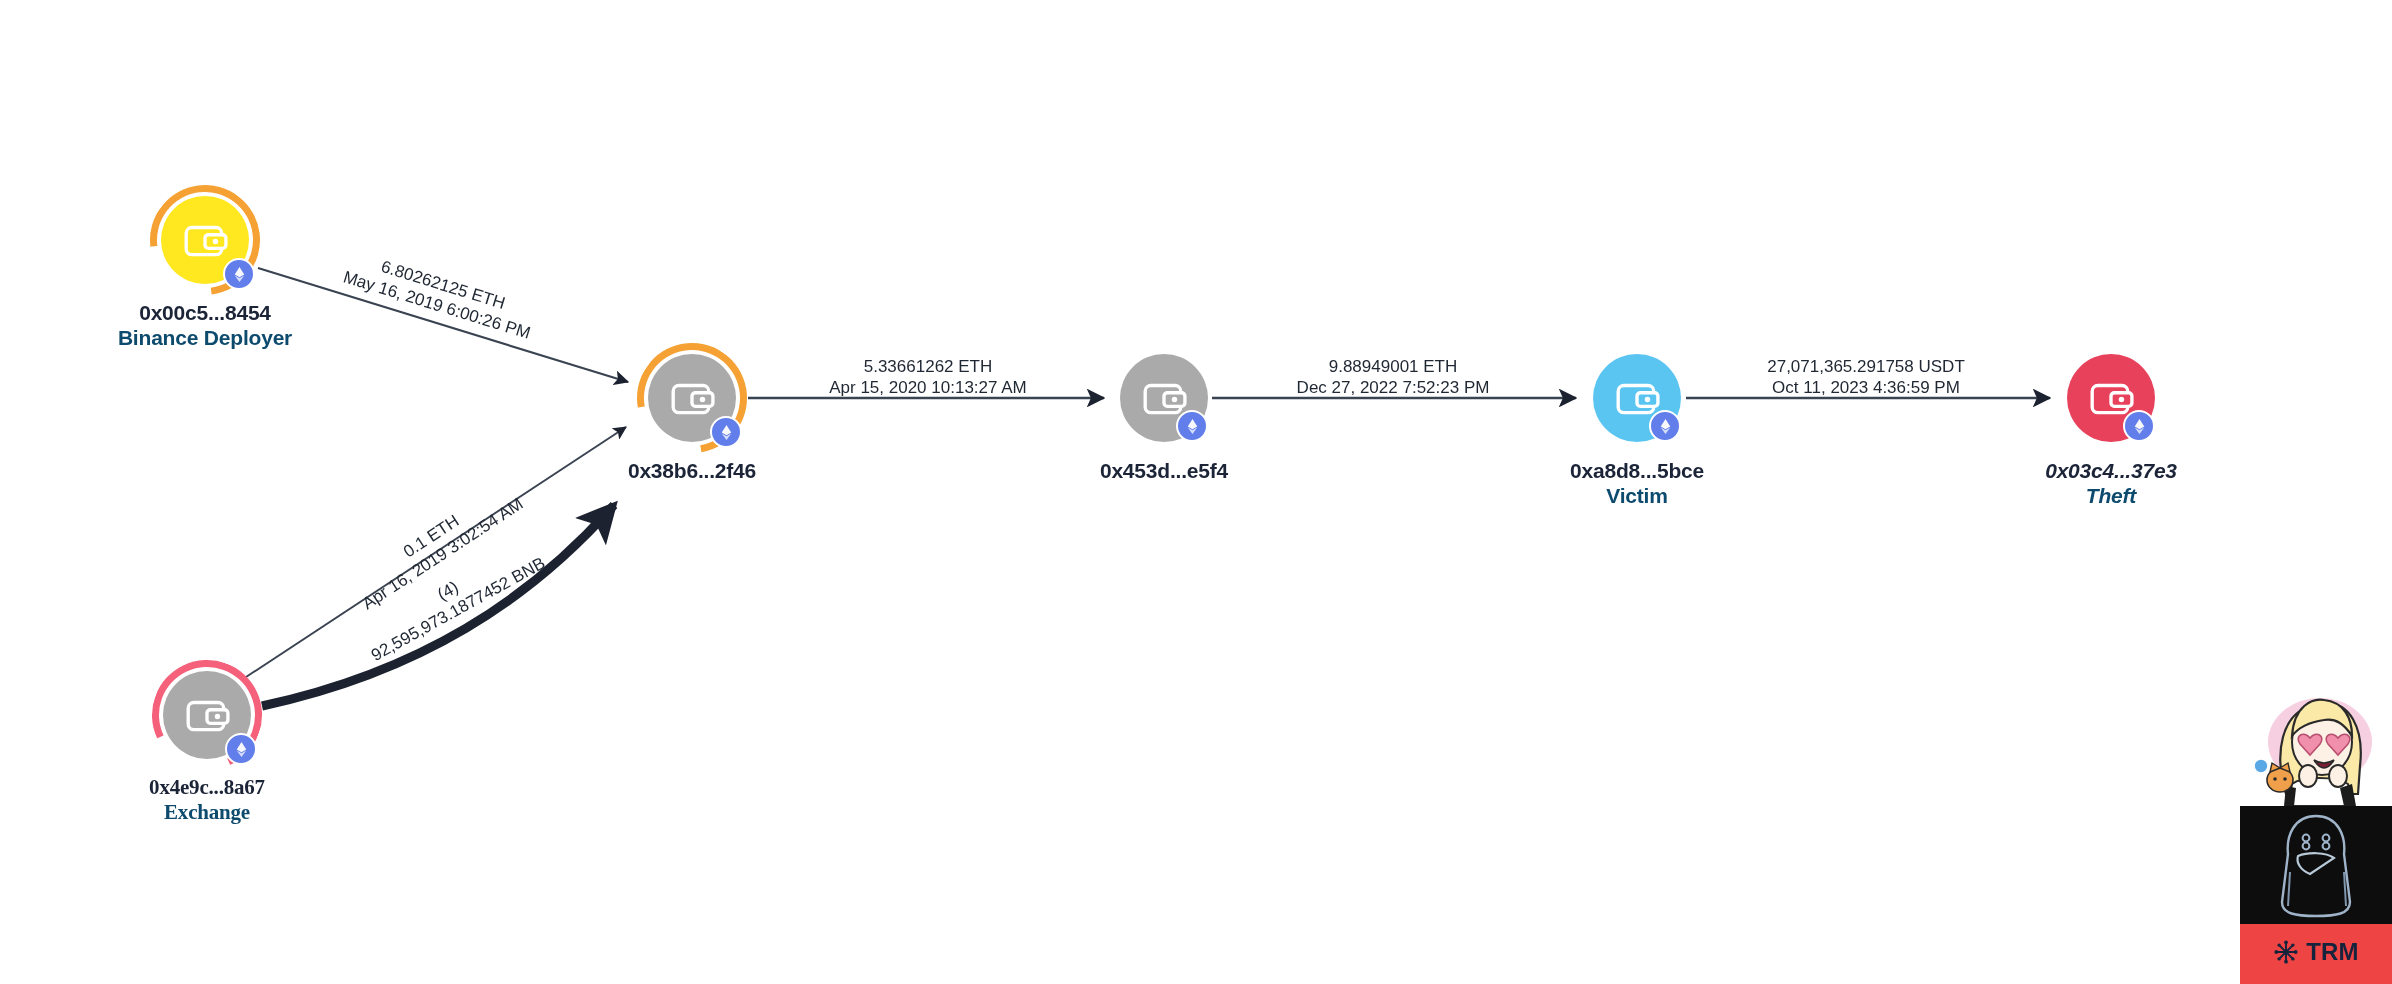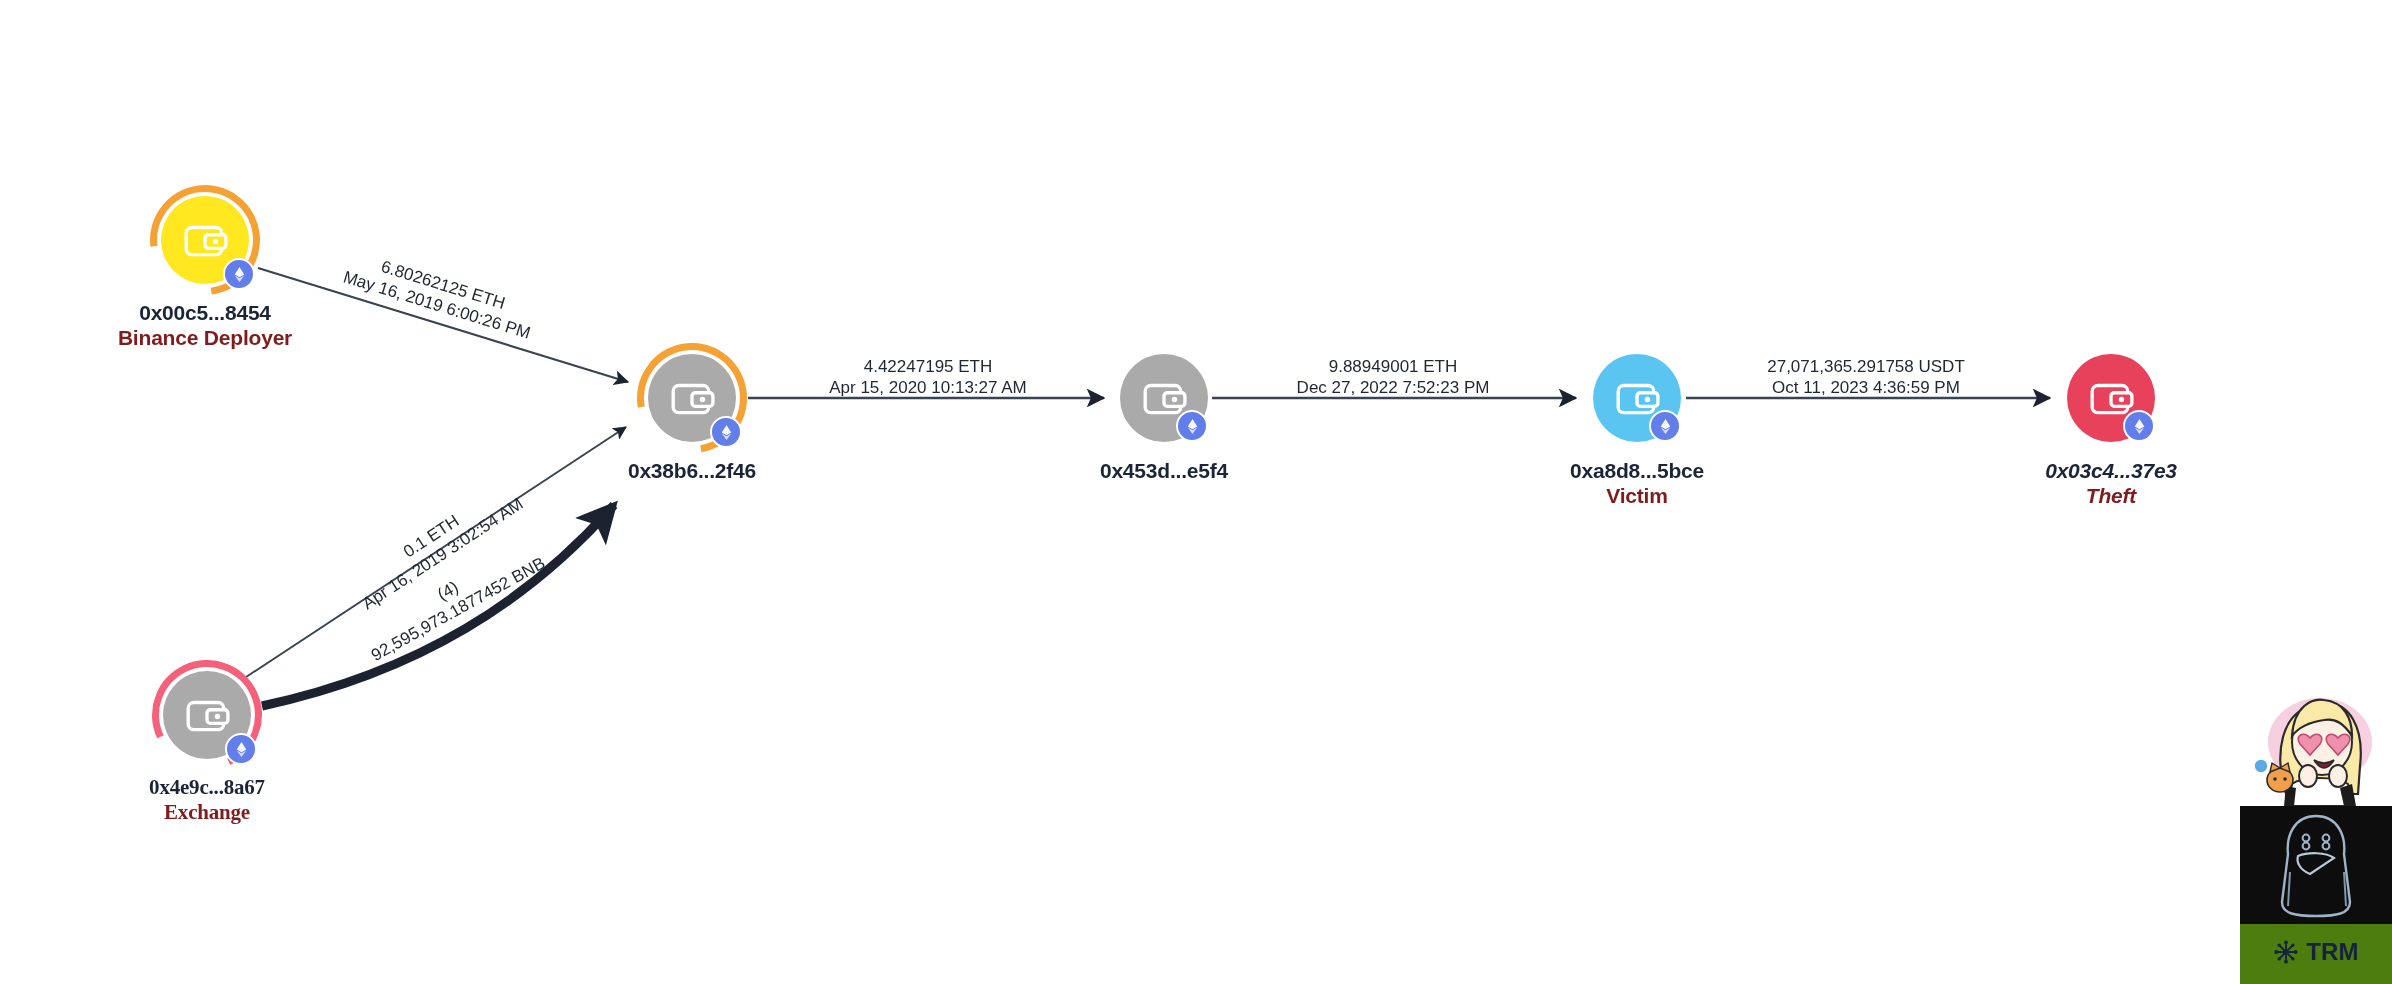--- a/index.html
+++ b/index.html
@@ -85,21 +85,21 @@
     font-weight: bold;
     font-size: 21px;
     line-height: 25px;
     letter-spacing: -0.2px;
   }
   .node-sublabel {
     display: block;
     font-weight: bold;
     font-size: 21px;
     line-height: 25px;
-    color: #7f1d1d;
+    color: #0c4a6e;
   }
 
   .edge-label {
     position: absolute;
     white-space: nowrap;
     color: #1f2733;
     font-size: 17px;
     line-height: 21px;
     text-align: center;
     transform-origin: center center;
@@ -121,21 +121,21 @@
     overflow: hidden;
   }
   .art-avatar { background: #ffffff; }
   .art-penguin { background: #0d0d0d; height: 118px; }
   .brand-row {
     display: flex;
     align-items: center;
     justify-content: center;
     gap: 7px;
     padding: 14px 0 18px 0;
-    background: #4d7c0f;
+    background: #ef4444;
   }
   .brand-text {
     font-size: 24px;
     font-weight: bold;
     letter-spacing: 0.2px;
     color: #16233d;
   }
 </style>
 </head>
 <body>
@@ -162,21 +162,21 @@
 
   <path d="M 262 706 C 420 672 530 600 614 505" fill="none" stroke="#1c2230" stroke-width="9" marker-end="url(#arrow-thick)"></path>
 </svg>
 
 <div class="edge-label" style="left:440px; top:295px; transform: translate(-50%,-50%) rotate(17.1deg);">
   <span class="l1">6.80262125 ETH</span>
   <span class="l2">May 16, 2019 6:00:26 PM</span>
 </div>
 
 <div class="edge-label" style="left:928px; top:377px; transform: translate(-50%,-50%);">
-  <span class="l1">4.42247195 ETH</span>
+  <span class="l1">5.33661262 ETH</span>
   <span class="l2">Apr 15, 2020 10:13:27 AM</span>
 </div>
 
 <div class="edge-label" style="left:1393px; top:377px; transform: translate(-50%,-50%);">
   <span class="l1">9.88949001 ETH</span>
   <span class="l2">Dec 27, 2022 7:52:23 PM</span>
 </div>
 
 <div class="edge-label" style="left:1866px; top:377px; transform: translate(-50%,-50%);">
   <span class="l1">27,071,365.291758 USDT</span>

